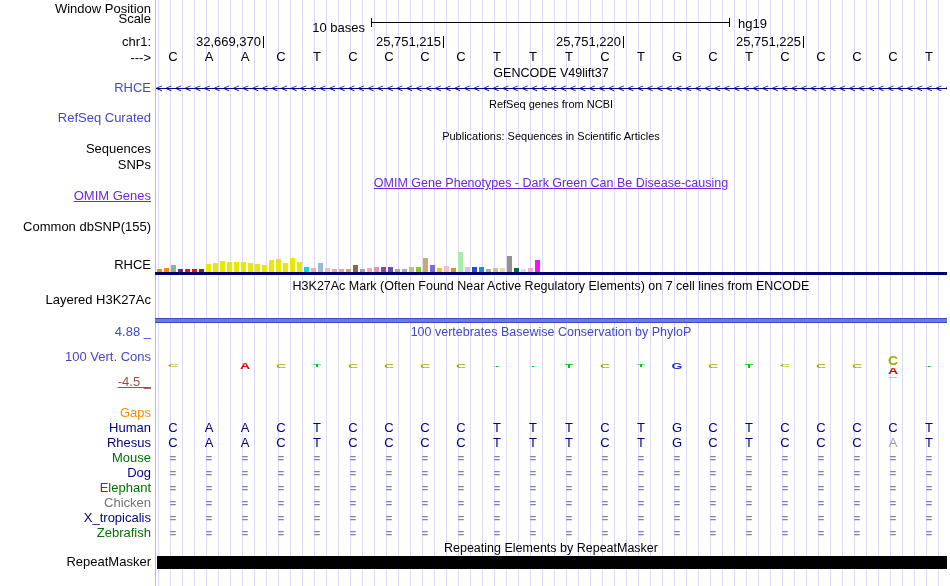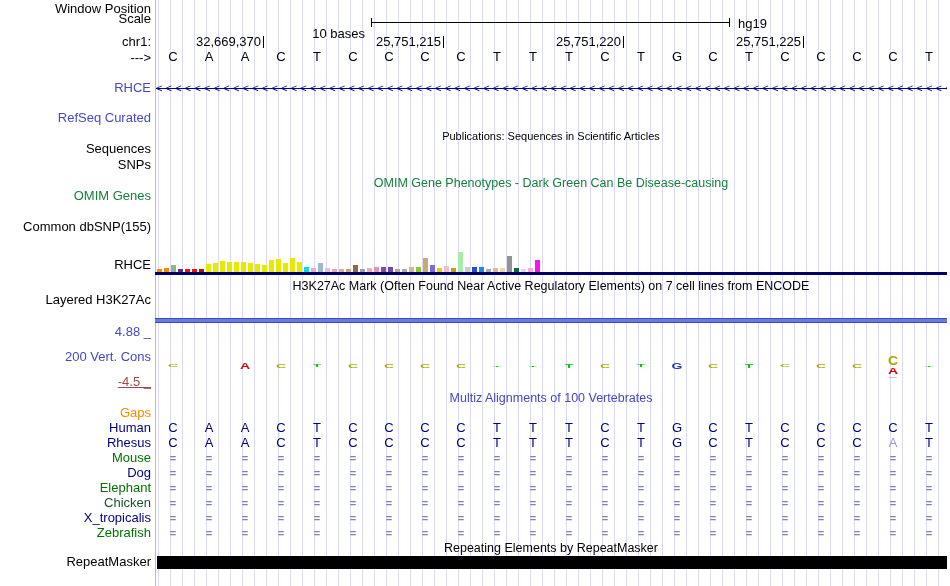--- a/index.html
+++ b/index.html
@@ -5,21 +5,21 @@
   html,body{margin:0;padding:0;background:#fff;}
   #page{position:relative;width:950px;height:586px;background:#fff;overflow:hidden;
         font-family:"Liberation Sans",sans-serif;font-size:13px;color:#000;}
   #grid{position:absolute;left:158px;top:0;width:789px;height:586px;
         background:repeating-linear-gradient(to right,#dadaf2 0,#dadaf2 1px,transparent 1px,transparent 12px);}
   #leftline{position:absolute;left:155px;top:0;width:1px;height:586px;background:#ff9e9e;}
   .llabel{position:absolute;left:0;width:151px;text-align:right;height:14px;line-height:14px;white-space:nowrap;}
   .ctitle{position:absolute;left:155px;width:792px;text-align:center;height:14px;line-height:14px;font-size:12.5px;white-space:nowrap;}
   .small{font-size:11px;}
   .blue{color:#4646c8;}
-  .green{color:#15803d;}
+  .green{color:#6d28d9;text-decoration:underline;}
   .maroon{color:#9a4a4a;text-decoration:underline;}
   .tick{position:absolute;width:1px;background:#000;}
   .poslabel{position:absolute;height:13px;line-height:13px;text-align:right;white-space:nowrap;}
   .base{position:absolute;text-align:center;height:14px;line-height:14px;font-size:13px;color:#000;}
   #scalebar{position:absolute;top:22px;height:1px;background:#000;}
   #arrows{position:absolute;left:156px;top:82px;width:791px;height:13px;overflow:hidden;white-space:nowrap;
           color:#000088;font-size:11px;line-height:12px;letter-spacing:3.2px;
           background:linear-gradient(transparent 6px,#000088 6px,#000088 7px,transparent 7px);}
   #gtexbars{position:absolute;left:157px;top:252px;width:420px;height:20px;display:flex;align-items:flex-end;}
   .gbar{width:5px;margin-right:2px;flex:none;}
@@ -34,33 +34,35 @@
 </head>
 <body>
 
 <div id="page">
   <div id="grid"></div>
   <div id="leftline"></div>
 
   <div class="llabel" style="top:2px">Window Position</div>
 
   <div class="llabel" style="top:12px">Scale</div>
-  <div class="poslabel" style="left:155px;width:210px;top:27px">10 bases</div>
+  <div class="poslabel" style="left:155px;width:210px;top:21px">10 bases</div>
   <div id="scalebar" style="left:371px;width:358px"></div>
   <div class="tick" style="left:371px;top:18px;height:9px"></div>
   <div class="tick" style="left:729px;top:18px;height:9px"></div>
   <div class="poslabel" style="left:738px;width:60px;top:17px;text-align:left">hg19</div>
 
   <div class="llabel" style="top:35px">chr1:</div>
 
   <div class="llabel" style="top:51px">---&gt;</div>
 
+  <div class="ctitle" style="top:66px">GENCODE V49lift37</div>
   <div class="llabel blue" style="top:81px">RHCE</div>
   <div id="arrows">&lt;&lt;&lt;&lt;&lt;&lt;&lt;&lt;&lt;&lt;&lt;&lt;&lt;&lt;&lt;&lt;&lt;&lt;&lt;&lt;&lt;&lt;&lt;&lt;&lt;&lt;&lt;&lt;&lt;&lt;&lt;&lt;&lt;&lt;&lt;&lt;&lt;&lt;&lt;&lt;&lt;&lt;&lt;&lt;&lt;&lt;&lt;&lt;&lt;&lt;&lt;&lt;&lt;&lt;&lt;&lt;&lt;&lt;&lt;&lt;&lt;&lt;&lt;&lt;&lt;&lt;&lt;&lt;&lt;&lt;&lt;&lt;&lt;&lt;&lt;&lt;&lt;&lt;&lt;&lt;&lt;&lt;&lt;&lt;&lt;&lt;&lt;&lt;&lt;&lt;&lt;&lt;&lt;&lt;&lt;&lt;&lt;&lt;&lt;&lt;&lt;&lt;&lt;&lt;&lt;&lt;&lt;&lt;&lt;&lt;&lt;&lt;&lt;&lt;&lt;&lt;&lt;&lt;&lt;&lt;</div>
 
+  <div class="ctitle small" style="top:97px">RefSeq genes from NCBI</div>
   <div class="llabel blue" style="top:111px">RefSeq Curated</div>
 
   <div class="ctitle small" style="top:129px">Publications: Sequences in Scientific Articles</div>
   <div class="llabel" style="top:142px">Sequences</div>
   <div class="llabel" style="top:158px">SNPs</div>
 
   <div class="ctitle green" style="top:176px">OMIM Gene Phenotypes - Dark Green Can Be Disease-causing</div>
   <div class="llabel green" style="top:189px">OMIM Genes</div>
 
   <div class="llabel" style="top:220px">Common dbSNP(155)</div>
@@ -122,25 +124,25 @@
       <div class="gbar" style="background: rgb(220, 220, 236); height: 3px;"></div>
       <div class="gbar" style="background: rgb(248, 170, 218); height: 4px;"></div>
       <div class="gbar" style="background: rgb(248, 16, 248); height: 12px;"></div>
     </div>
   <div id="gtexbase"></div>
 
   <div class="ctitle" style="top:279px">H3K27Ac Mark (Often Found Near Active Regulatory Elements) on 7 cell lines from ENCODE</div>
   <div class="llabel" style="top:293px">Layered H3K27Ac</div>
   <div id="h3kbar"></div>
 
+  <div class="ctitle blue" style="top:325px">100 vertebrates Basewise Conservation by PhyloP</div>
   <div class="llabel blue" style="top:325px">4.88 _</div>
-  <div class="llabel blue" style="top:350px">200 Vert. Cons</div>
+  <div class="llabel blue" style="top:350px">100 Vert. Cons</div>
   <div class="llabel maroon" style="top:375px">-4.5 _</div>
 
-  <div class="ctitle blue" style="top:391px">Multiz Alignments of 100 Vertebrates</div>
 
   <div class="ctitle" style="top:541px">Repeating Elements by RepeatMasker</div>
   <div class="llabel" style="top:555px">RepeatMasker</div>
   <div id="rptbar"></div>
 <div class="tick" style="left: 263px; top: 36px; height: 12px;"></div>
     <div class="poslabel" style="right: 689px; top: 35px;">32,669,370</div>
     <div class="tick" style="left: 443px; top: 36px; height: 12px;"></div>
     <div class="poslabel" style="right: 509px; top: 35px;">25,751,215</div>
     <div class="tick" style="left: 623px; top: 36px; height: 12px;"></div>
     <div class="poslabel" style="right: 329px; top: 35px;">25,751,220</div>
@@ -300,21 +302,21 @@
     <div class="acell eq" style="left: 587px; top: 481px; width: 36px; color: rgb(128, 128, 179);">=</div>
     <div class="acell eq" style="left: 623px; top: 481px; width: 36px; color: rgb(128, 128, 179);">=</div>
     <div class="acell eq" style="left: 659px; top: 481px; width: 36px; color: rgb(128, 128, 179);">=</div>
     <div class="acell eq" style="left: 695px; top: 481px; width: 36px; color: rgb(128, 128, 179);">=</div>
     <div class="acell eq" style="left: 731px; top: 481px; width: 36px; color: rgb(128, 128, 179);">=</div>
     <div class="acell eq" style="left: 767px; top: 481px; width: 36px; color: rgb(128, 128, 179);">=</div>
     <div class="acell eq" style="left: 803px; top: 481px; width: 36px; color: rgb(128, 128, 179);">=</div>
     <div class="acell eq" style="left: 839px; top: 481px; width: 36px; color: rgb(128, 128, 179);">=</div>
     <div class="acell eq" style="left: 875px; top: 481px; width: 36px; color: rgb(128, 128, 179);">=</div>
     <div class="acell eq" style="left: 911px; top: 481px; width: 36px; color: rgb(128, 128, 179);">=</div>
-    <div class="llabel" style="top: 496px; color: #14532d;">Chicken</div>
+    <div class="llabel" style="top: 496px; color: #737373;">Chicken</div>
     <div class="acell eq" style="left: 155px; top: 496px; width: 36px; color: rgb(128, 128, 179);">=</div>
     <div class="acell eq" style="left: 191px; top: 496px; width: 36px; color: rgb(128, 128, 179);">=</div>
     <div class="acell eq" style="left: 227px; top: 496px; width: 36px; color: rgb(128, 128, 179);">=</div>
     <div class="acell eq" style="left: 263px; top: 496px; width: 36px; color: rgb(128, 128, 179);">=</div>
     <div class="acell eq" style="left: 299px; top: 496px; width: 36px; color: rgb(128, 128, 179);">=</div>
     <div class="acell eq" style="left: 335px; top: 496px; width: 36px; color: rgb(128, 128, 179);">=</div>
     <div class="acell eq" style="left: 371px; top: 496px; width: 36px; color: rgb(128, 128, 179);">=</div>
     <div class="acell eq" style="left: 407px; top: 496px; width: 36px; color: rgb(128, 128, 179);">=</div>
     <div class="acell eq" style="left: 443px; top: 496px; width: 36px; color: rgb(128, 128, 179);">=</div>
     <div class="acell eq" style="left: 479px; top: 496px; width: 36px; color: rgb(128, 128, 179);">=</div>

